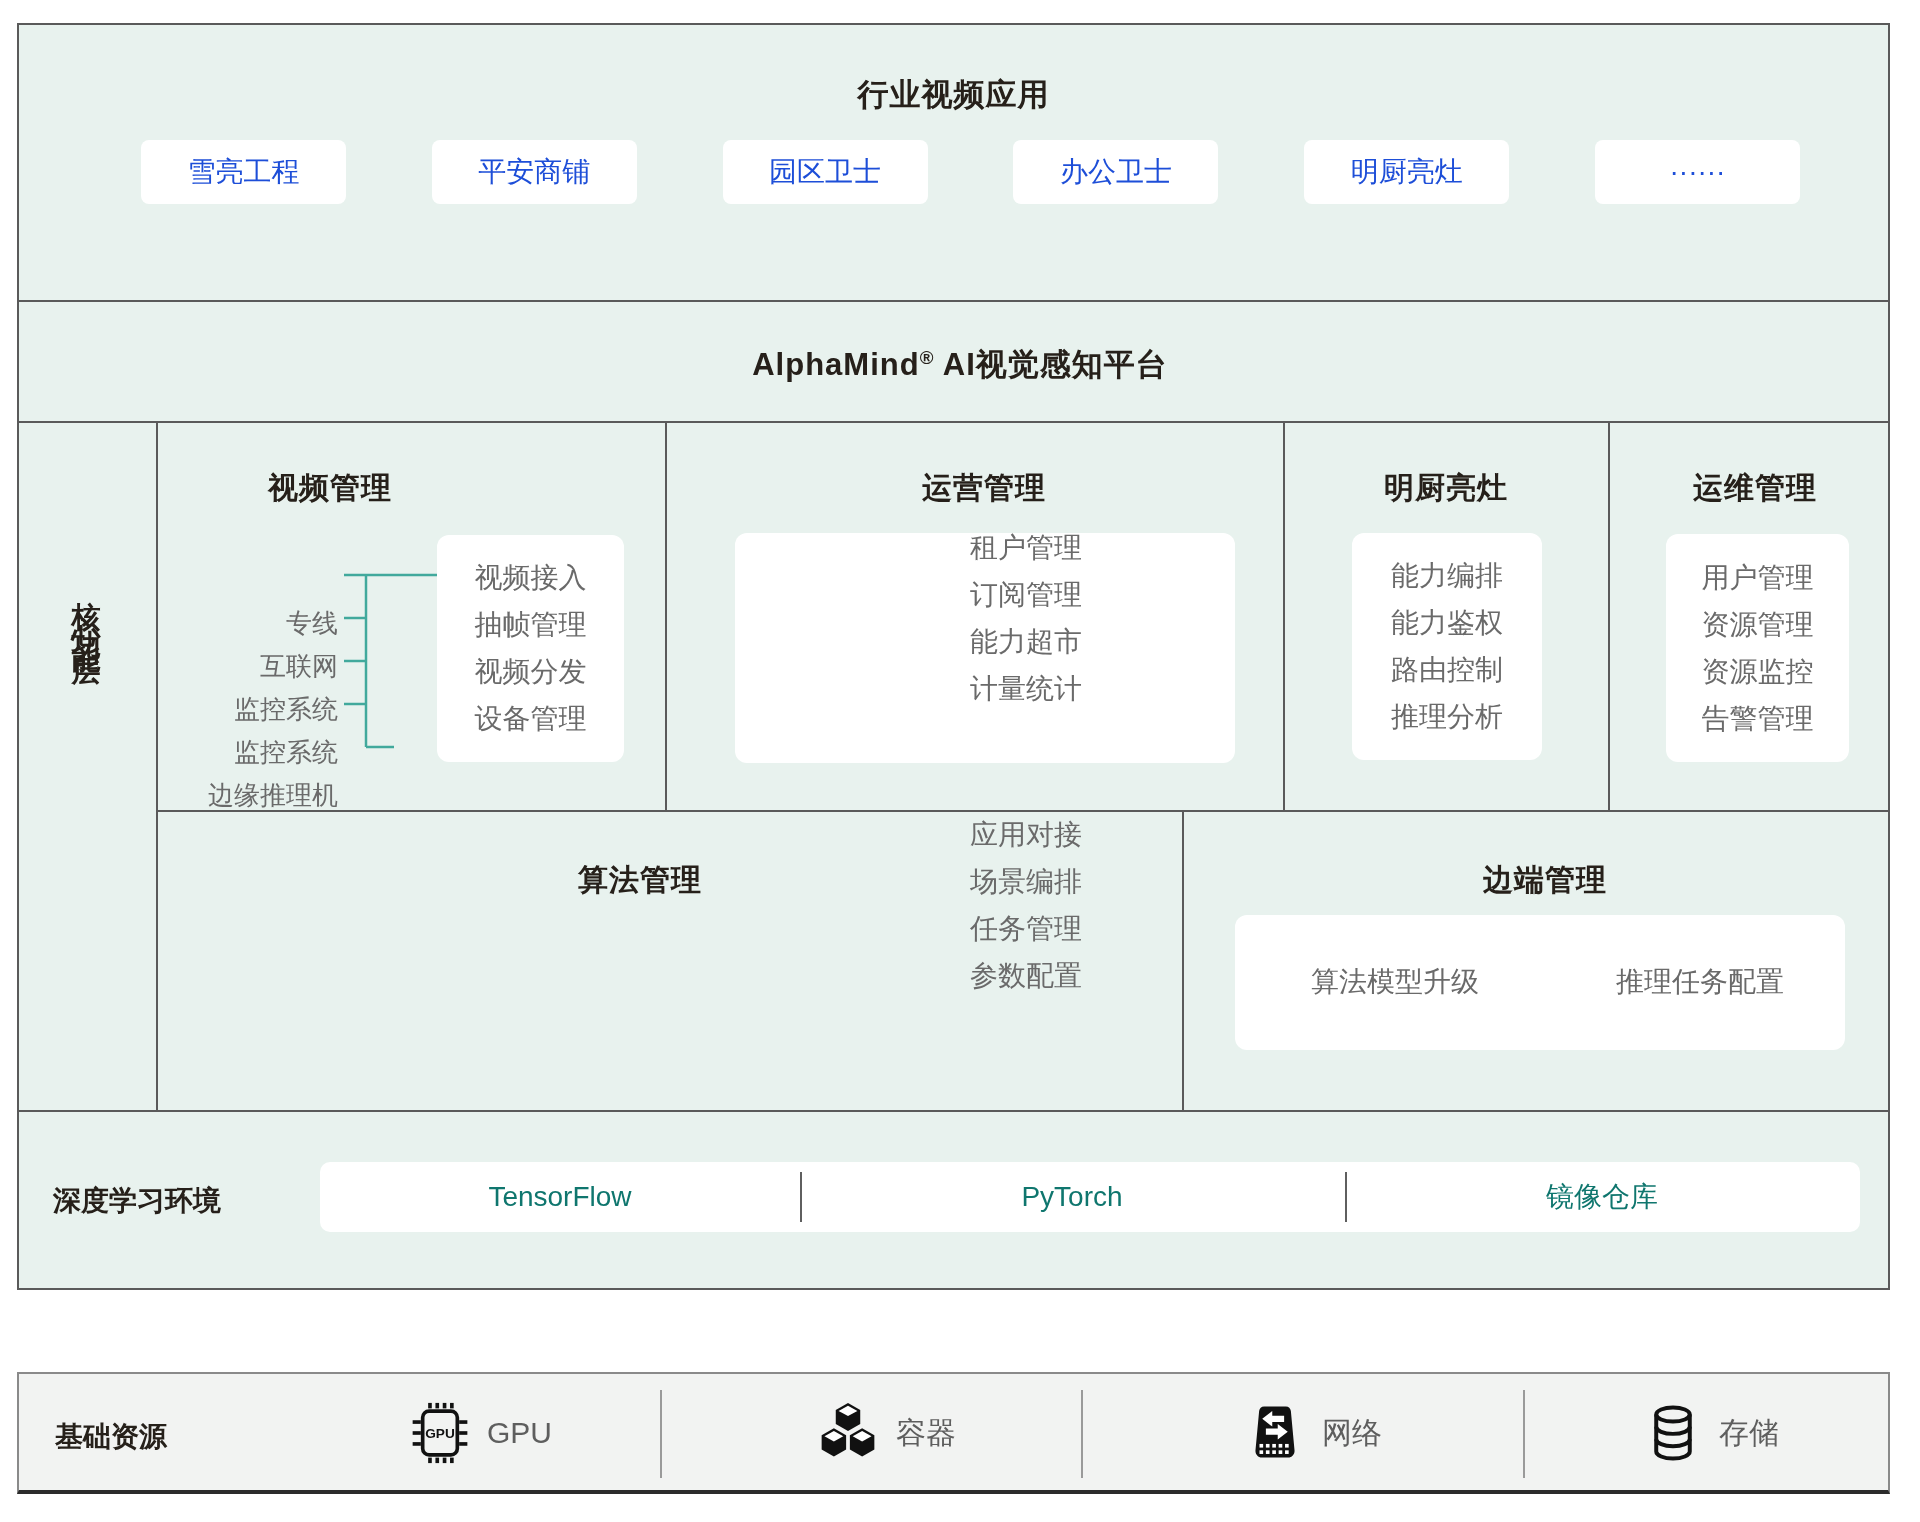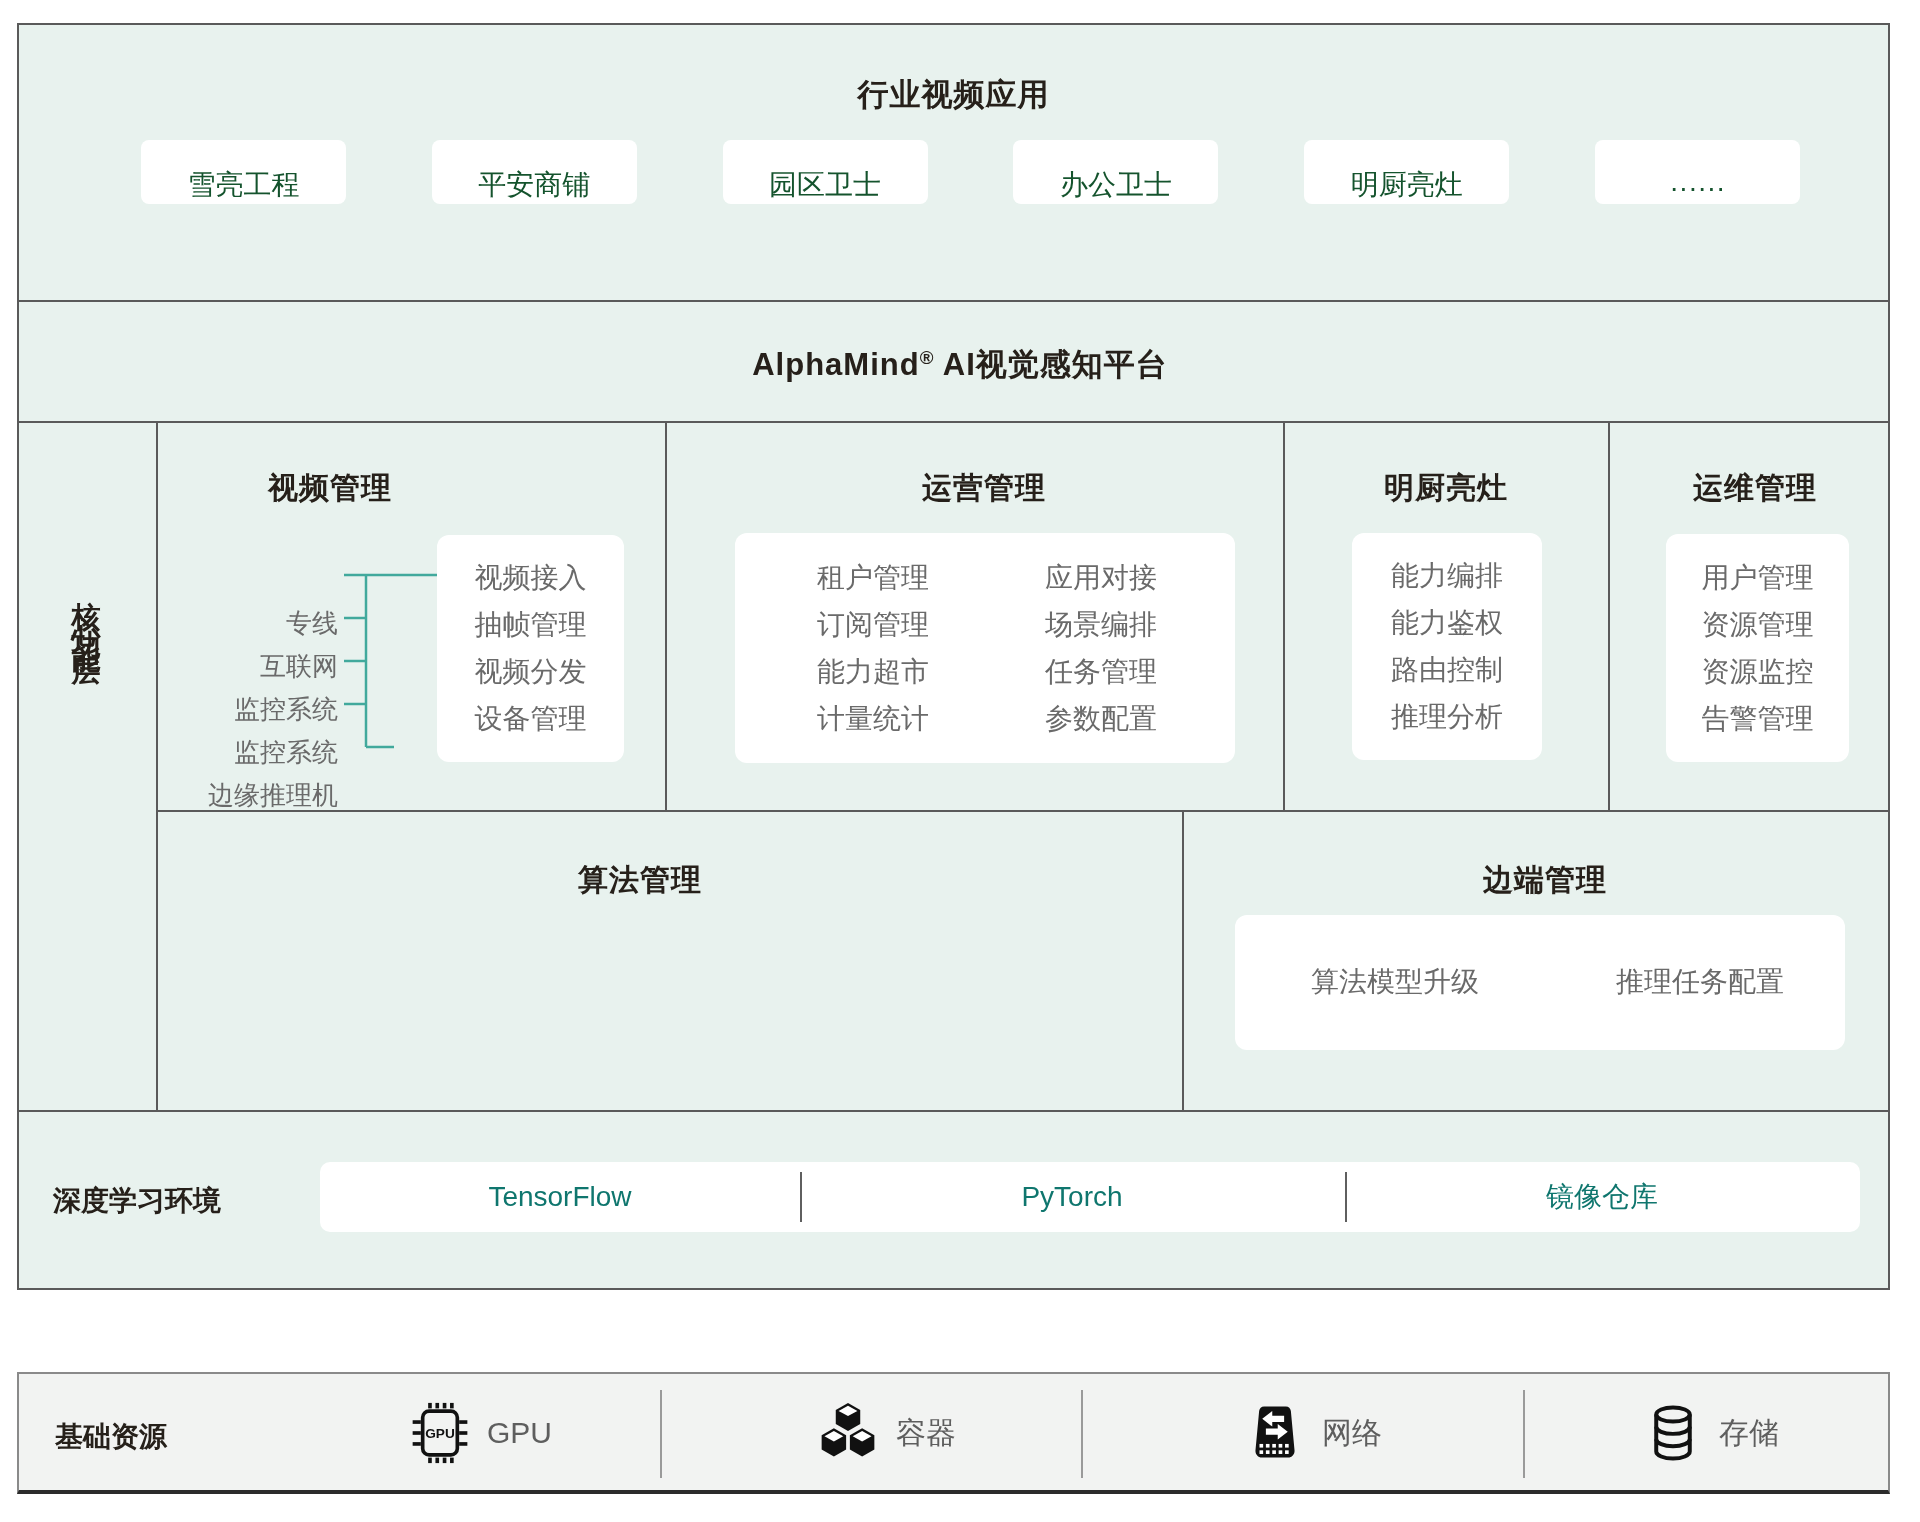--- a/index.html
+++ b/index.html
@@ -19,28 +19,28 @@
   
   .sec-title{position:absolute;left:0;width:100%;text-align:center;font-size:31px;
              font-weight:bold;color:#26201a;letter-spacing:1px;}
   .col-hdr{position:absolute;width:220px;text-align:center;font-size:30px;
            font-weight:bold;color:#26201a;letter-spacing:1px;}
   .item{font-size:28px;color:#6a6a6a;line-height:30px;white-space:nowrap;}
 
   
   #chips{position:absolute;left:141px;top:140px;width:1659px;display:flex;justify-content:space-between;}
   .chip{width:205px;height:64px;background:#fff;border-radius:8px;display:flex;
-        align-items:flex-end;justify-content:center;font-size:28px;color:#14532d;white-space:nowrap;}
+        align-items:center;justify-content:center;font-size:28px;color:#1d4ed8;white-space:nowrap;}
 
   
   .card{position:absolute;background:#fff;border-radius:12px;}
   .vcol{display:flex;flex-direction:column;gap:17px;align-items:center;}
   #card-video{left:437px;top:535px;width:187px;height:227px;display:flex;align-items:center;justify-content:center;}
   #card-ops{left:735px;top:533px;width:500px;height:230px;display:flex;align-items:center;
-            box-sizing:border-box;padding-left:82px;gap:116px;}
+            box-sizing:border-box;padding-left:82px;gap:116px;flex-direction:column;}
   #card-ops .vcol{width:112px;}
   #card-cap{left:1352px;top:533px;width:190px;height:227px;display:flex;align-items:center;justify-content:center;}
   #card-maint{left:1666px;top:534px;width:183px;height:228px;display:flex;align-items:center;justify-content:center;}
   #card-algo{left:190px;top:915px;width:943px;height:135px;}
   .algo-col{position:absolute;top:17px;}
   .algo-col .item{line-height:50px;}
   #card-edge{left:1235px;top:915px;width:610px;height:135px;}
   .edge-item{position:absolute;top:52px;width:200px;text-align:center;}
 
   

